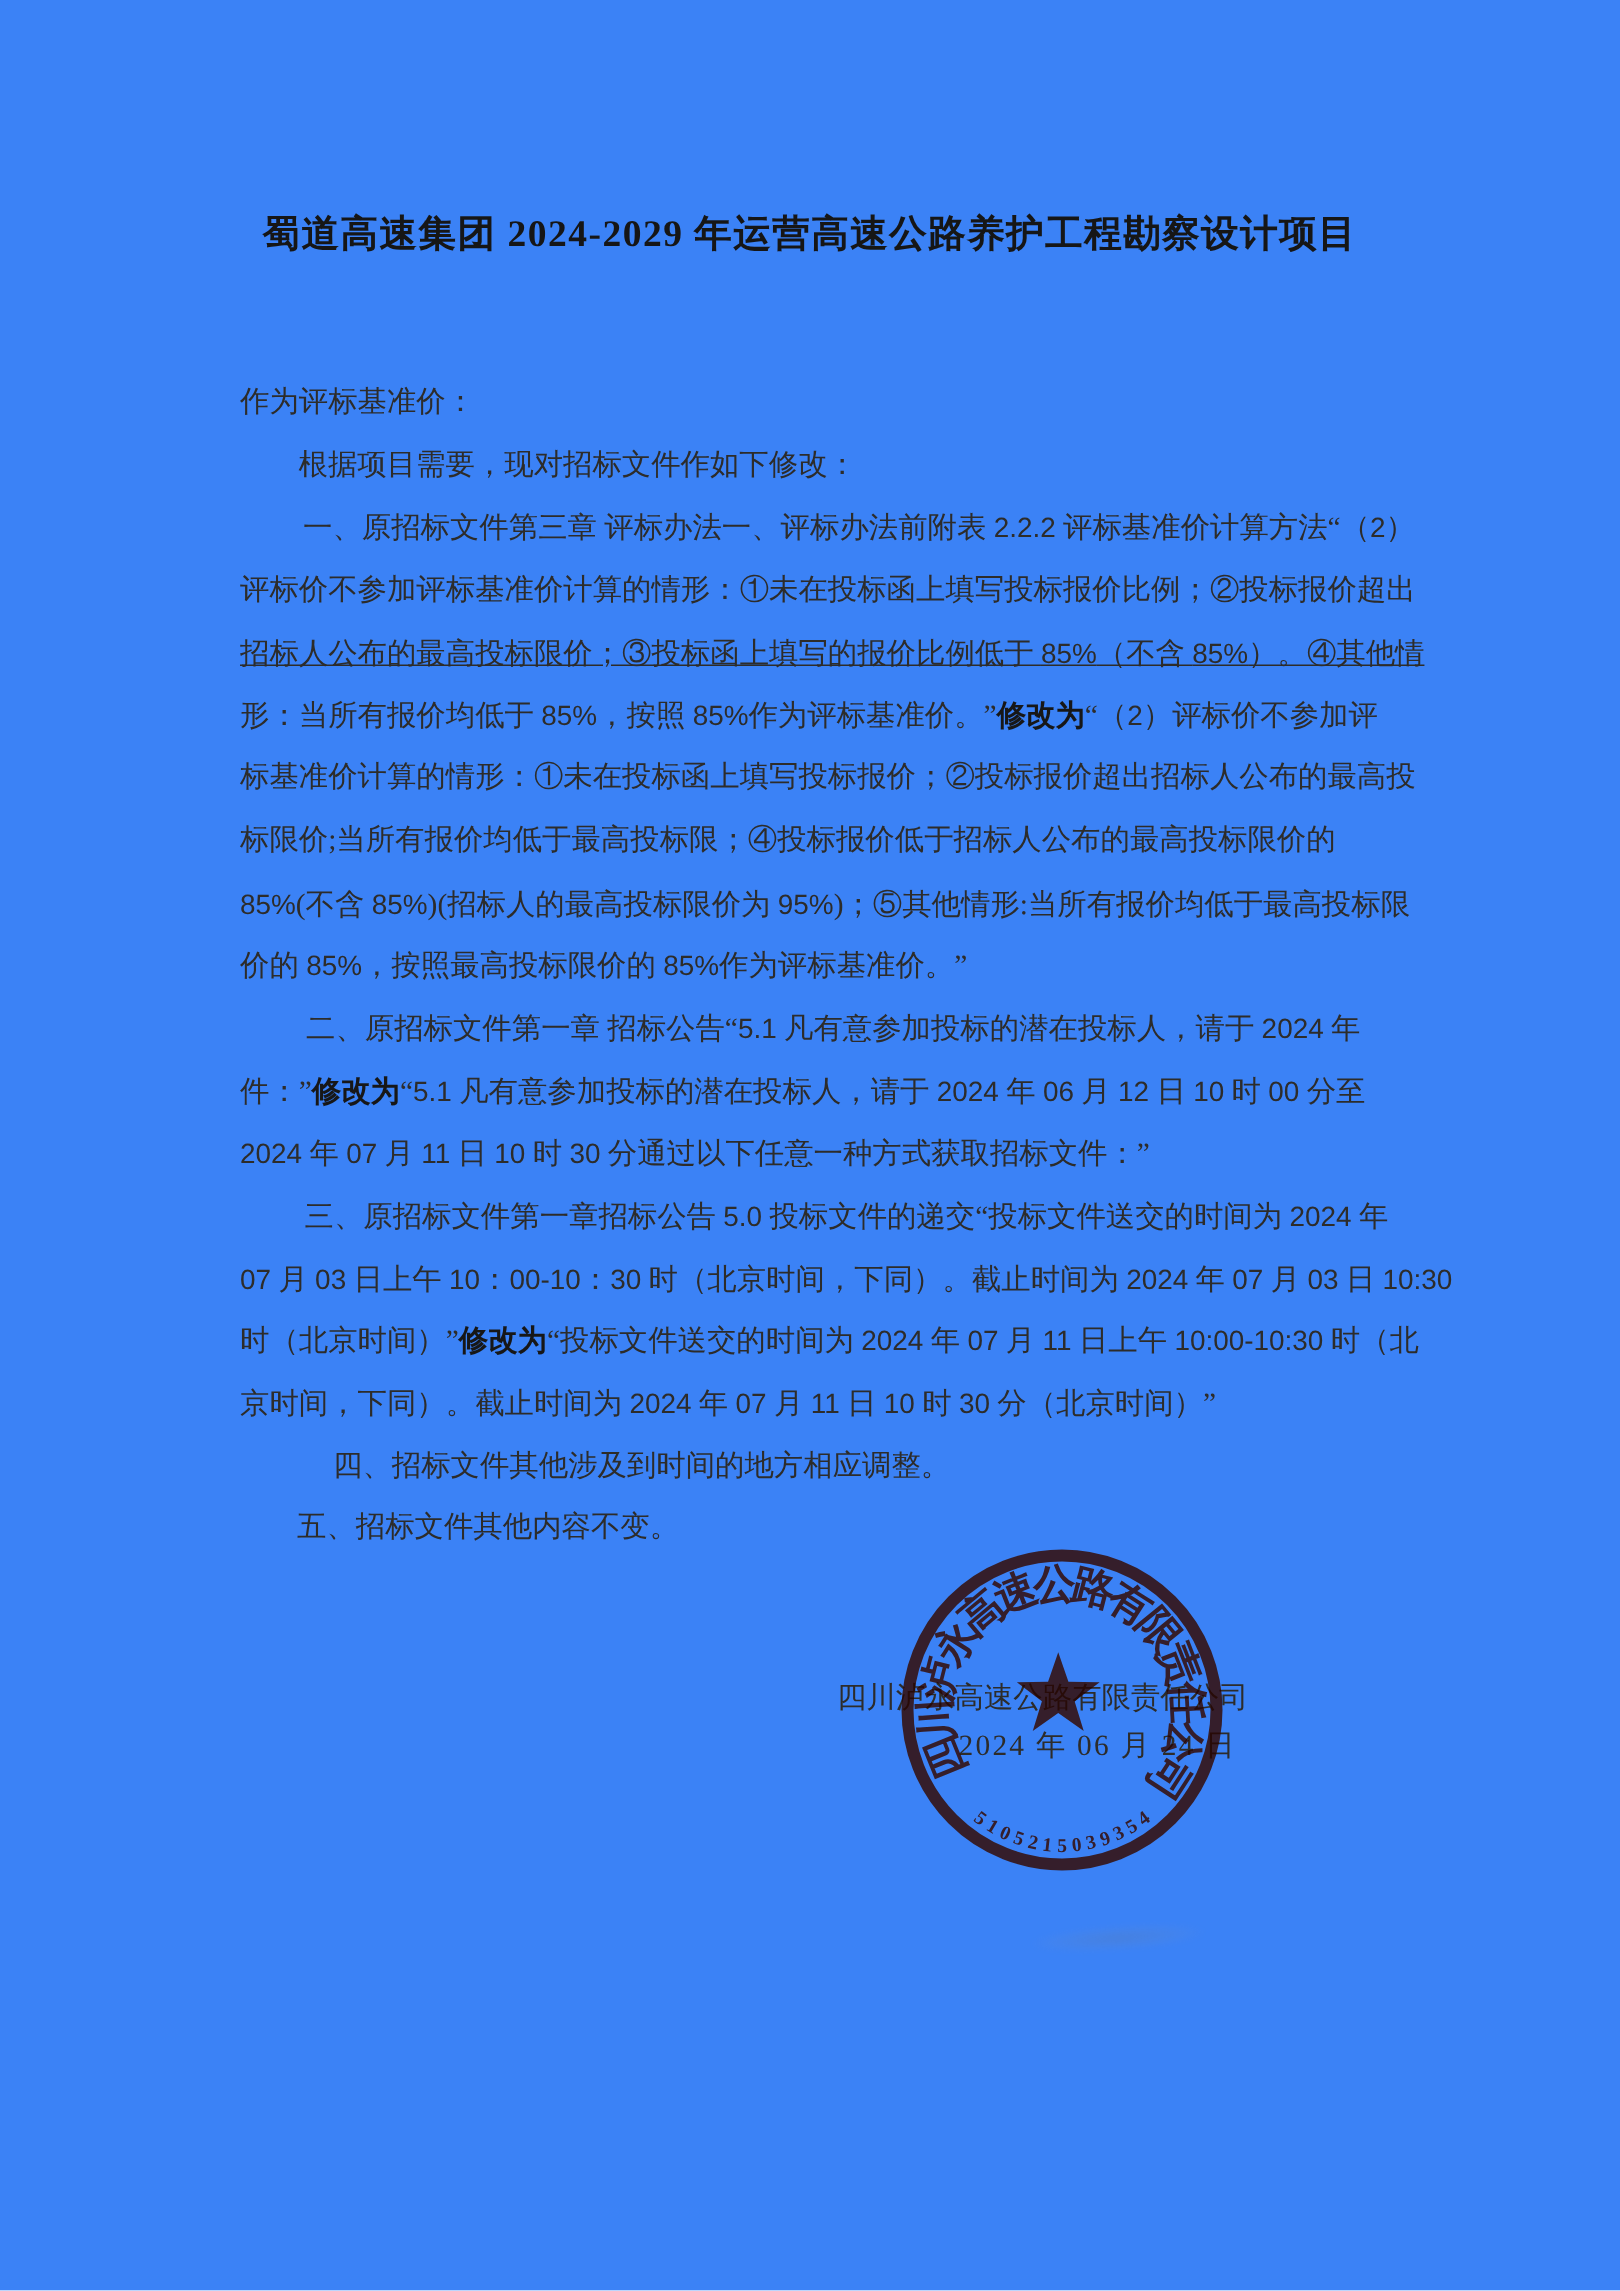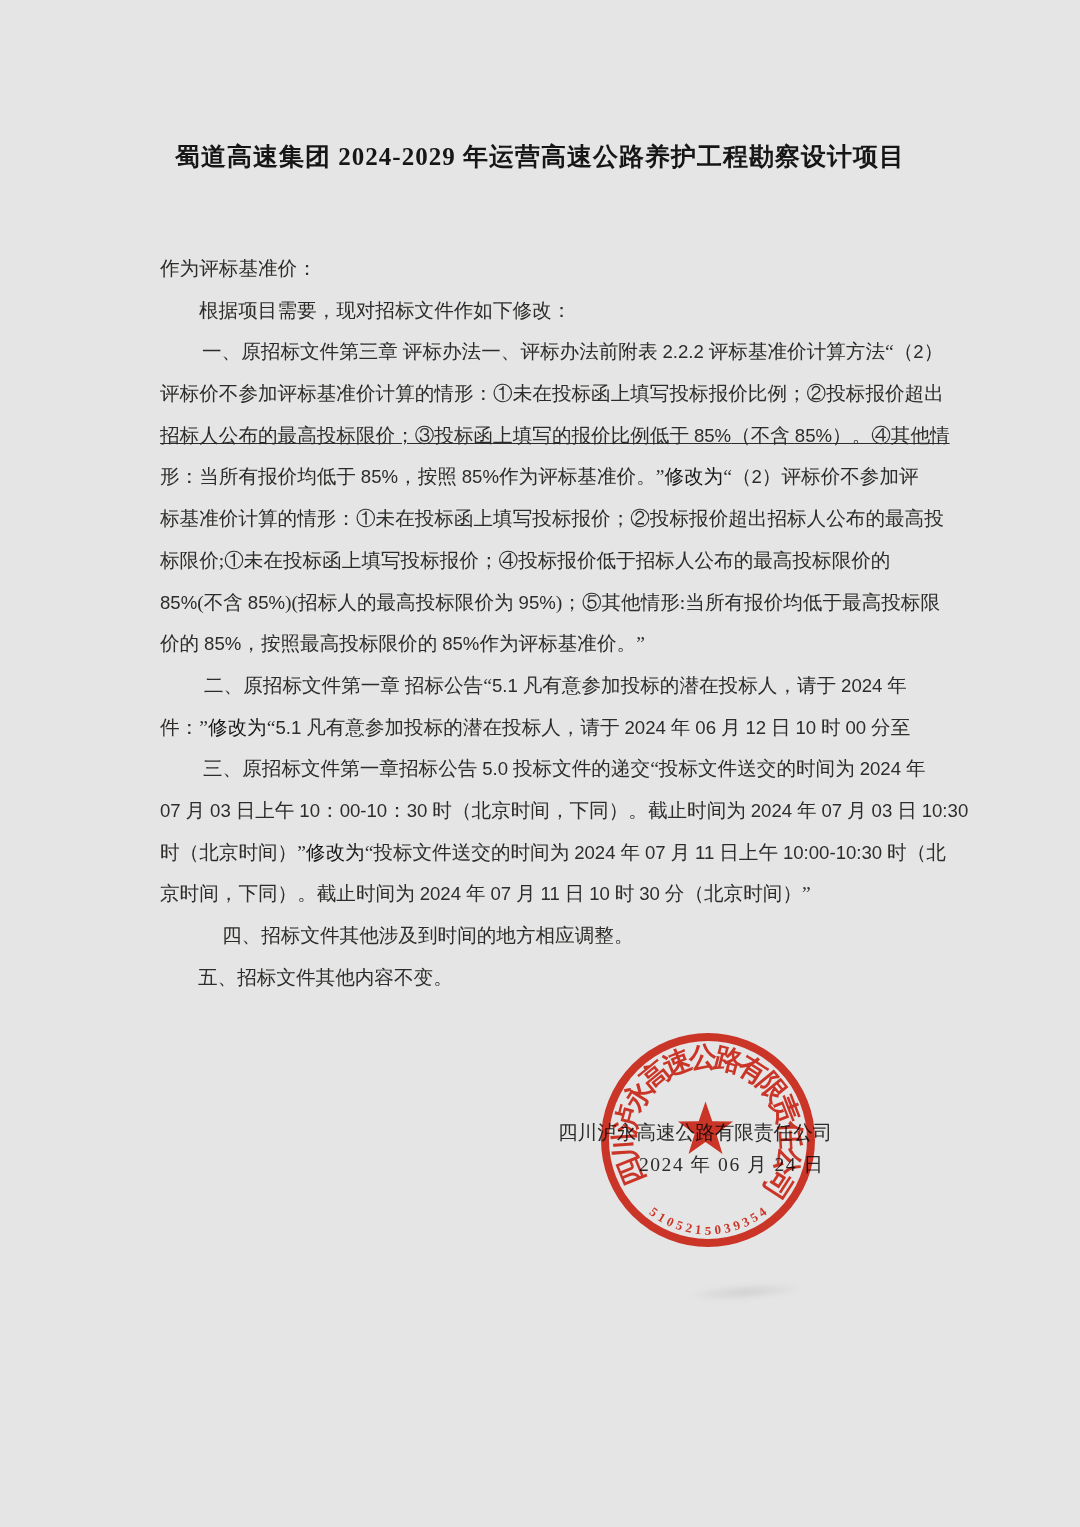--- a/index.html
+++ b/index.html
@@ -1,19 +1,19 @@
 <!DOCTYPE html>
 <html><head>
 <meta charset="utf-8">
 <style>
   html,body{margin:0;padding:0;background:#ffffff;}
   .page{
     position:relative;
     width:1080px;height:1527px;
-    background:#e5e5e5;
+    background:#3b82f6;
     overflow:hidden;
     font-family:"Liberation Serif","DejaVu Serif",serif;
     color:#2d2c2a;
   }
   .doc-title{
     position:absolute;left:0;width:1080px;
     text-align:center;
     font-size:25px;font-weight:bold;color:#161616;
     letter-spacing:1px;
     line-height:34px;
@@ -22,21 +22,21 @@
   .doc-title.l1{top:140px;}
   .doc-title.l2{top:199px;}
   .body-lines{
     position:absolute;left:160px;top:248px;width:800px;
     font-size:19.6px;
   }
   .bline{
     height:41.7px;line-height:41.7px;
     white-space:nowrap;
   }
-  .bline .bold{font-weight:normal;color:#171717;}
+  .bline .bold{font-weight:bold;color:#171717;}
   .lat{font-family:"Liberation Sans","DejaVu Sans",sans-serif;font-size:18.6px;}
   .sig{
     position:absolute;white-space:nowrap;
     font-size:19.6px;color:#2d2c2a;line-height:30px;
   }
   .sig.company{left:558px;top:1118px;}
   .sig.date{left:639px;top:1150px;letter-spacing:1.5px;}
   .stamp{
     position:absolute;left:573px;top:1005px;width:270px;height:270px;
     mix-blend-mode:multiply;opacity:0.93;
@@ -56,25 +56,26 @@
   <div class="doc-title l1">蜀道高速集团 2024-2029 年运营高速公路养护工程勘察设计项目</div>
 
   <div class="body-lines">
       <div class="bline" style="padding-left: 0px;"><span>作为评标基准价：</span></div>
       <div class="bline" style="padding-left: 39px;"><span>根据项目需要，现对招标文件作如下修改：</span></div>
       <div class="bline" style="padding-left: 42px;"><span>一、原招标文件第三章 评标办法一、评标办法前附表 <span class="lat">2.2.2</span> 评标基准价计算方法“（<span class="lat">2</span>）</span></div>
       <div class="bline" style="padding-left: 0px;"><span>评标价不参加评标基准价计算的情形：①未在投标函上填写投标报价比例；②投标报价超出</span></div>
       <div class="bline" style="padding-left: 0px; text-decoration: underline;"><span>招标人公布的最高投标限价；③投标函上填写的报价比例低于 <span class="lat">85%</span>（不含 <span class="lat">85%</span>）。④其他情</span></div>
       <div class="bline" style="padding-left: 0px;"><span>形：当所有报价均低于 <span class="lat">85%</span>，按照 <span class="lat">85%</span>作为评标基准价。”</span><span class="bold">修改为</span><span>“（<span class="lat">2</span>）评标价不参加评</span></div>
       <div class="bline" style="padding-left: 0px;"><span>标基准价计算的情形：①未在投标函上填写投标报价；②投标报价超出招标人公布的最高投</span></div>
-      <div class="bline" style="padding-left: 0px;"><span>标限价;①未在投标函上填写投标报价；④投标报价低于招标人公布的最高投标限价的</span></div>
+      <div class="bline" style="padding-left: 0px;"><span>标限价;当所有报价均低于最高投标限；④投标报价低于招标人公布的最高投标限价的</span></div>
       <div class="bline" style="padding-left: 0px;"><span><span class="lat">85%</span>(不含 <span class="lat">85%</span>)(招标人的最高投标限价为 <span class="lat">95%</span>)；⑤其他情形:当所有报价均低于最高投标限</span></div>
       <div class="bline" style="padding-left: 0px;"><span>价的 <span class="lat">85%</span>，按照最高投标限价的 <span class="lat">85%</span>作为评标基准价。”</span></div>
       <div class="bline" style="padding-left: 44px;"><span>二、原招标文件第一章 招标公告“<span class="lat">5.1</span> 凡有意参加投标的潜在投标人，请于 <span class="lat">2024</span> 年</span></div>
       <div class="bline" style="padding-left: 0px;"><span>件：”</span><span class="bold">修改为</span><span>“<span class="lat">5.1</span> 凡有意参加投标的潜在投标人，请于 <span class="lat">2024</span> 年 <span class="lat">06</span> 月 <span class="lat">12</span> 日 <span class="lat">10</span> 时 <span class="lat">00</span> 分至</span></div>
+      <div class="bline" style="padding-left: 0px;"><span><span class="lat">2024</span> 年 <span class="lat">07</span> 月 <span class="lat">11</span> 日 <span class="lat">10</span> 时 <span class="lat">30</span> 分通过以下任意一种方式获取招标文件：”</span></div>
       <div class="bline" style="padding-left: 43px;"><span>三、原招标文件第一章招标公告 <span class="lat">5.0</span> 投标文件的递交“投标文件送交的时间为 <span class="lat">2024</span> 年</span></div>
       <div class="bline" style="padding-left: 0px;"><span><span class="lat">07</span> 月 <span class="lat">03</span> 日上午 <span class="lat">10</span>：<span class="lat">00-10</span>：<span class="lat">30</span> 时（北京时间，下同）。截止时间为 <span class="lat">2024</span> 年 <span class="lat">07</span> 月 <span class="lat">03</span> 日 <span class="lat">10:30</span></span></div>
       <div class="bline" style="padding-left: 0px;"><span>时（北京时间）”</span><span class="bold">修改为</span><span>“投标文件送交的时间为 <span class="lat">2024</span> 年 <span class="lat">07</span> 月 <span class="lat">11</span> 日上午 <span class="lat">10:00-10:30</span> 时（北</span></div>
       <div class="bline" style="padding-left: 0px;"><span>京时间，下同）。截止时间为 <span class="lat">2024</span> 年 <span class="lat">07</span> 月 <span class="lat">11</span> 日 <span class="lat">10</span> 时 <span class="lat">30</span> 分（北京时间）”</span></div>
       <div class="bline" style="padding-left: 62px;"><span>四、招标文件其他涉及到时间的地方相应调整。</span></div>
       <div class="bline" style="padding-left: 38px;"><span>五、招标文件其他内容不变。</span></div>
     </div>
 
   <div class="sig company">四川泸永高速公路有限责任公司</div>
   <div class="sig date">2024 年 06 月 24 日</div>

